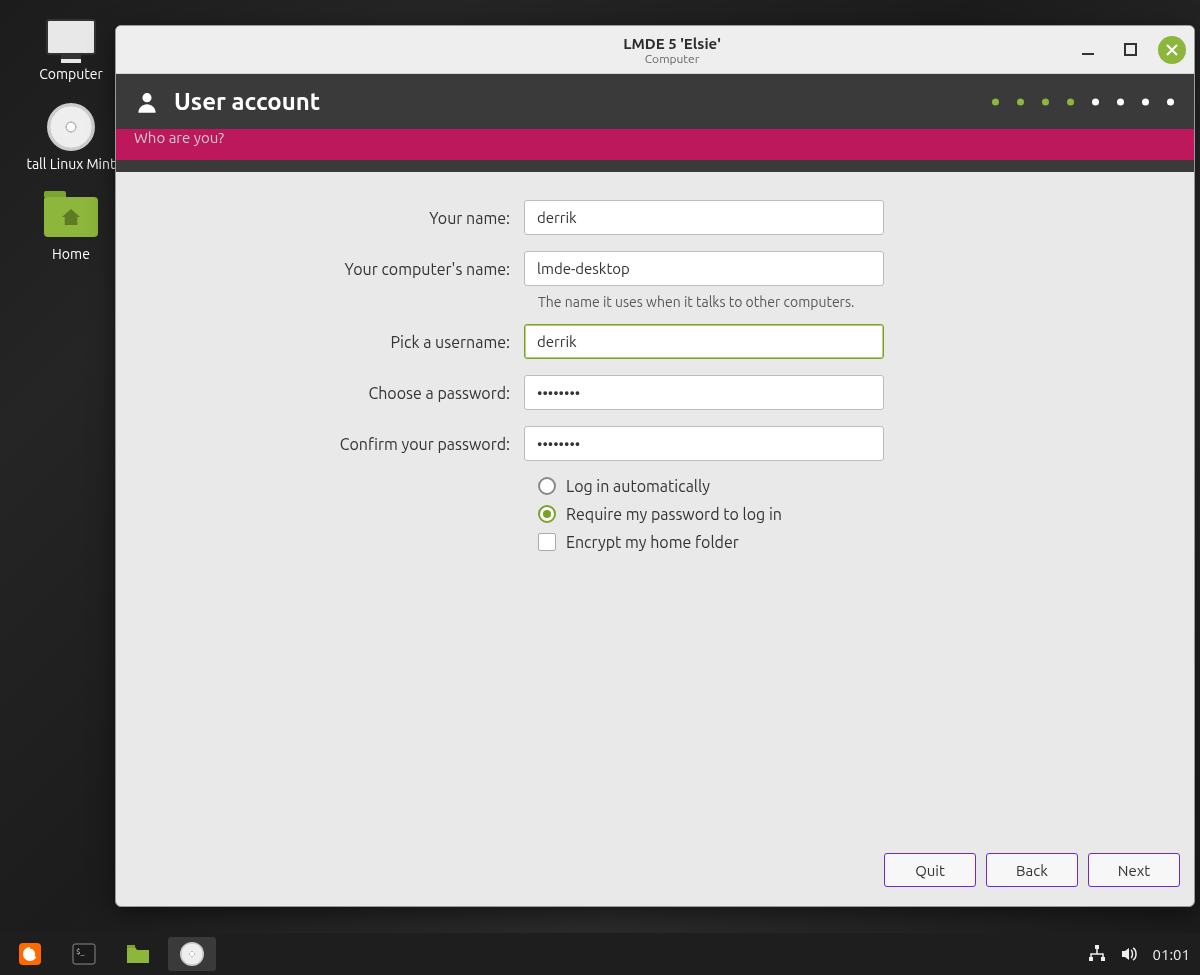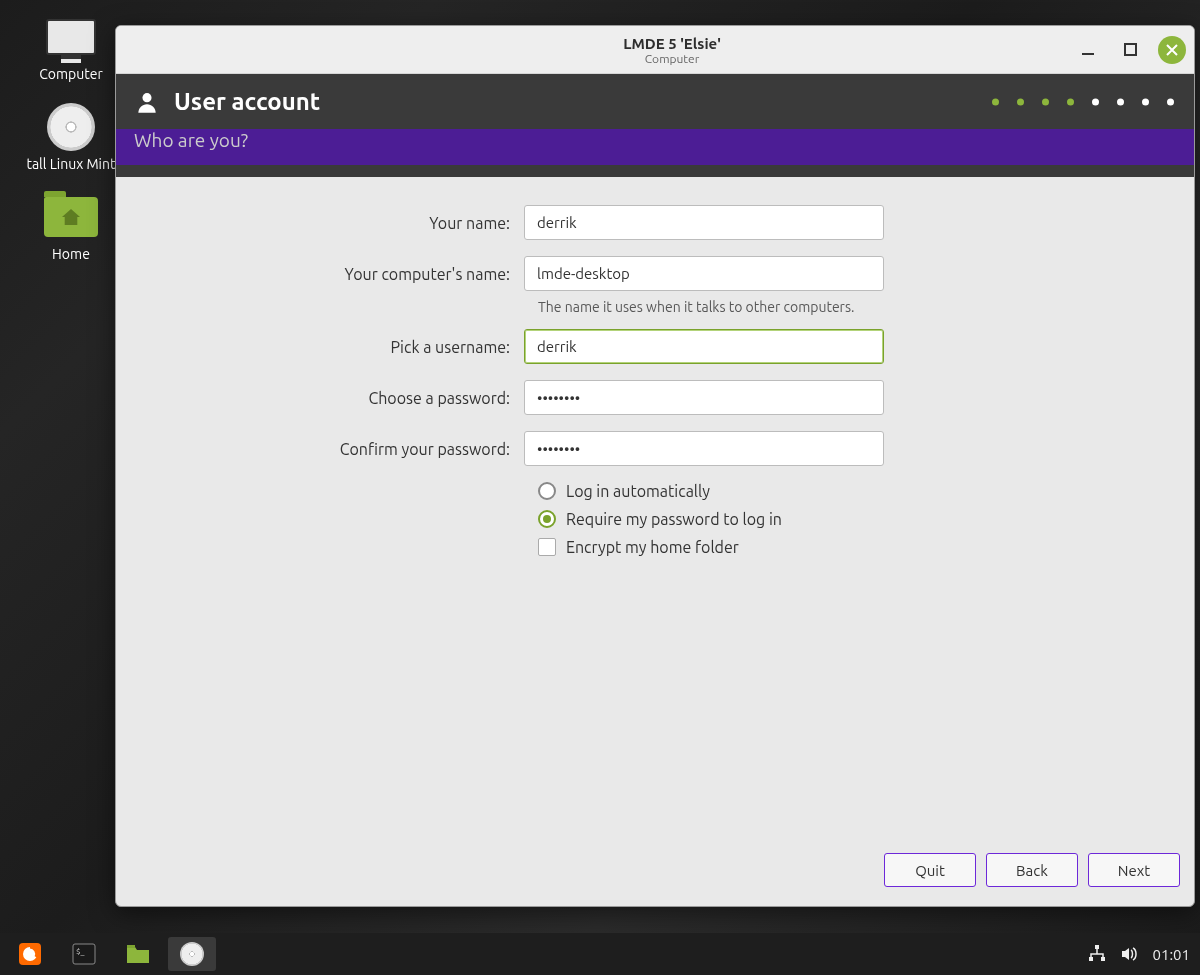--- a/index.html
+++ b/index.html
@@ -26,21 +26,21 @@
   .titlebar { height:48px; background:#eeeeee; border-bottom:1px solid #d5d5d5; position:relative; display:flex; flex-direction:column; align-items:center; justify-content:center;padding-left:34px; }
   .titlebar .title { font-size:15px; font-weight:600; color:#2e2e2e;}
   .titlebar .subtitle { font-size:12px; color:#666; }
   .win-ctrls { position:absolute; right:8px; top:50%; transform:translateY(-50%); display:flex; gap:14px; align-items:center; }
   .win-btn { width:28px; height:28px; display:flex; align-items:center; justify-content:center; font-size:16px; color:#333; border-radius:50%; }
   .win-close { background:#8db63c; color:#fff; }
   .banner { background:#3a3a3a; color:#fff; padding:14px 18px 14px 18px; display:flex; align-items:center; gap:14px; position:relative;}
   .banner .usericon { width:26px; height:26px; }
   .banner h1 { font-size:24px; font-weight:600; }
   .banner-wrap { background:#3a3a3a; padding-bottom:12px;}
-  .subtitle-row { background:#4c1d95; color:#ccc; padding:0 22px 14px 18px; font-size:19px;}
+  .subtitle-row { background:#be185d; color:#ccc; padding:0 22px 14px 18px; font-size:15px;}
   .steps { position:absolute; right:20px; top:50%; transform:translateY(-50%); display:flex; gap:18px;}
   .step { width:7px; height:7px; border-radius:50%; background:#fff;}
   .step.done { background:#8db63c;}
   .form-area { flex:1; padding:28px 28px 0 28px; }
   .row { display:flex; align-items:center; margin-bottom:16px; }
   .row label { width:380px; text-align:right; padding-right:14px; font-size:16px; color:#333;}
   .row input[type=text], .row input[type=password] {
     width:360px; height:35px; border:1px solid #bcbcbc; border-radius:3px; background:#fff; padding:11px 12px; font-size:15px; color:#333;
   }
   .row input.focused { border:1px solid #7aa22b; box-shadow:0 0 0 1px #b3d37a inset;}

